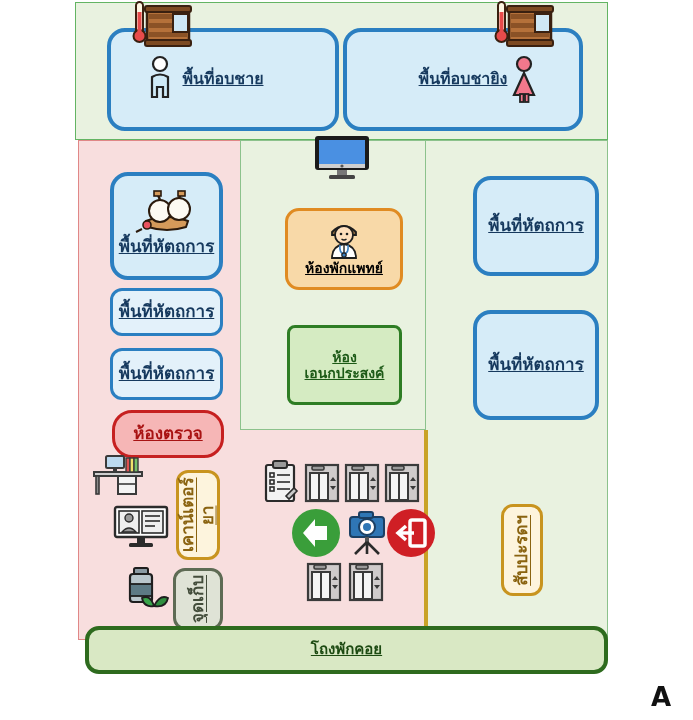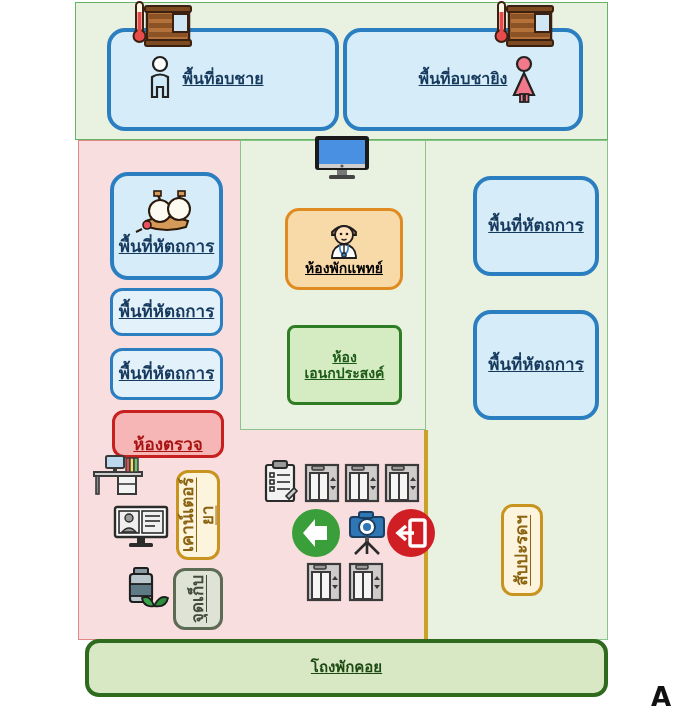--- a/index.html
+++ b/index.html
@@ -14,21 +14,21 @@
   .zone-green-right{left:425px;top:140px;width:183px;height:500px;background:#e9f2e0;border:1.5px solid #8cc28c;}
   .zone-sep{left:424px;top:430px;width:4px;height:210px;background:#c9a227;}
 
   
   .room{position:absolute;box-sizing:border-box;display:flex;flex-direction:column;
         align-items:center;justify-content:center;text-align:center;line-height:1.15;text-decoration:underline;}
   .room .lbl{font-weight:bold;white-space:pre-line;}
 
   .r-blue{background:#d6ecf8;border:4px solid #2b7fc1;border-radius:18px;color:#16395e;}
   .r-blue-sm{background:#e3f1fa;border:3px solid #2b7fc1;border-radius:12px;color:#16395e;}
-  .r-red{background:#f6b6b6;border:3.5px solid #c62020;border-radius:12px;color:#a81212;justify-content:flex-end;}
+  .r-red{background:#f6b6b6;border:3.5px solid #c62020;border-radius:20px;color:#a81212;}
   .r-orange{background:#f8d9a8;border:3.5px solid #e08b22;border-radius:14px;color:#000000;}
   .r-greenroom{background:#d5ebc2;border:3.5px solid #2e7d24;border-radius:8px;color:#1d5a17;}
   .r-cream{background:#fdf4dd;border:3.5px solid #c8941f;border-radius:12px;color:#8a6310;}
   .r-sage{background:#dfe3d6;border:3.5px solid #5e6b54;border-radius:12px;color:#434d3b;}
   .r-wait{background:#d9e8c4;border:4px solid #2e6b1e;border-radius:14px;color:#1d4a12;}
 
   .vert .lbl{writing-mode:vertical-rl;transform:rotate(180deg);}
 
   
   #sauna-male{left:107px;top:28px;width:232px;height:103px;}
@@ -37,21 +37,21 @@
   #proc-2{left:110px;top:288px;width:113px;height:48px;}
   #proc-3{left:110px;top:348px;width:113px;height:52px;}
   #exam{left:112px;top:410px;width:112px;height:48px;}
   #doctor{left:285px;top:208px;width:118px;height:82px;}
   #multi{left:287px;top:325px;width:115px;height:80px;}
   #proc-4{left:473px;top:176px;width:126px;height:100px;}
   #proc-5{left:473px;top:310px;width:126px;height:110px;}
   #pharmacy{left:176px;top:470px;width:44px;height:90px;}
   #herbal{left:173px;top:568px;width:50px;height:62px;}
   #register{left:501px;top:504px;width:42px;height:92px;}
-  #waiting{left:85px;top:639px;width:523px;height:58px;}
+  #waiting{left:85px;top:626px;width:523px;height:48px;}
 
   .f16{font-size:16px;} .f15{font-size:15px;} .f14{font-size:14px;}
   .f13{font-size:17px;}
 
   
   .ic{position:absolute;}
   svg{display:block;overflow:visible;}
 
   #corner-A{position:absolute;right:22px;bottom:8px;font-size:26px;font-weight:bold;color:#111;}
 </style>

